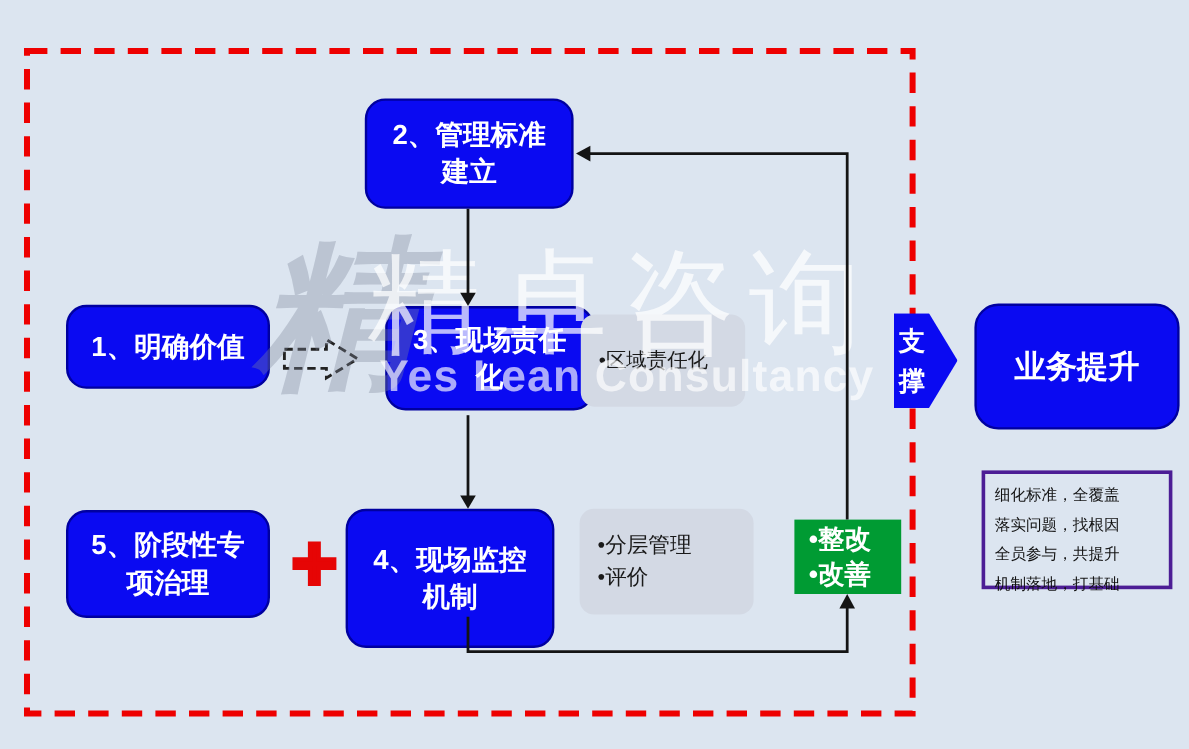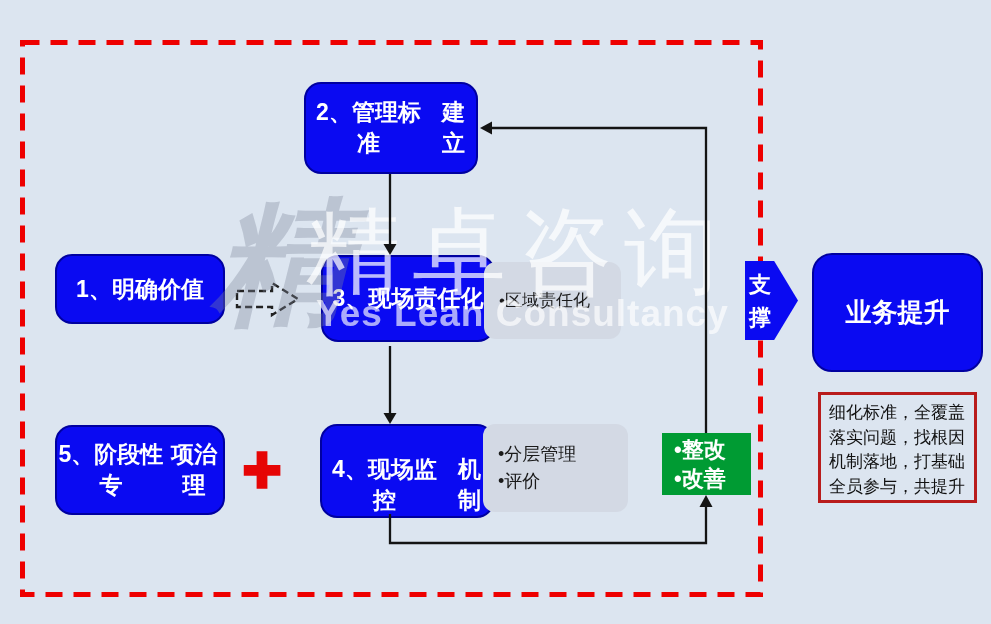--- a/index.html
+++ b/index.html
@@ -12,21 +12,21 @@
   .stage{position:relative;width:991px;height:624px;background:#dce5f0;overflow:hidden;}
   .layer{position:absolute;left:0;top:0;pointer-events:none;}
 
   
   .bbox{
     position:absolute;
     background:#0a0af2;
     border:2px solid #0000a0;
     border-radius:17px;
     color:#fff;font-weight:bold;font-size:23px;line-height:31px;
-    display:flex;justify-content:center;align-items:center;
+    display:flex;flex-direction:column;justify-content:center;align-items:center;
     text-align:center;box-sizing:border-box;
     z-index:2;
   }
   .bbox.result{border-radius:20px;font-size:26px;line-height:37px;}
 
   
   .gpanel{
     position:absolute;background:#d3d9e4;border-radius:12px;
     color:#1a1a1a;font-size:17px;line-height:27px;
     display:flex;flex-direction:column;justify-content:center;
@@ -54,23 +54,23 @@
   
   .plus{
     position:absolute;left:228px;top:432px;width:68px;height:74px;
     color:#e60505;font-size:66px;font-weight:900;
     -webkit-text-stroke:3.5px #e60505;
     display:flex;align-items:center;justify-content:center;z-index:2;
   }
 
   
   .note{
-    position:absolute;left:818px;top:392px;width:159px;height:111px;
-    border:3px solid #b91c1c;box-sizing:border-box;
-    color:#111;font-size:17px;line-height:24.5px;
+    position:absolute;left:818px;top:392px;width:159px;height:99px;
+    border:3px solid #4c1d95;box-sizing:border-box;
+    color:#111;font-size:13px;line-height:24.5px;
     padding:6px 0 0 8px;z-index:2;background:transparent;
   }
 
   
   .wm{position:absolute;z-index:3;pointer-events:none;white-space:nowrap;}
   .wm-callig{
     left:212px;top:186px;
     font-family:"DejaVu Serif",serif;font-style:italic;font-weight:bold;
     font-size:136px;line-height:150px;color:rgba(125,135,155,0.35);
   }
@@ -118,49 +118,49 @@
     <div>•区域责任化</div>
   </div>
 
   <div class="bbox" style="left:55px;top:425px;width:170px;height:90px;">
     <div>5、阶段性专</div>
     <div>项治理</div>
   </div>
 
   <div class="plus">+</div>
 
-  <div class="bbox" style="left:320px;top:424px;width:174px;height:94px;align-items:flex-end;">
+  <div class="bbox" style="left:288px;top:424px;width:174px;height:116px;">
     <div>4、现场监控</div>
     <div>机制</div>
   </div>
 
   <div class="gpanel" style="left:483px;top:424px;width:145px;height:88px;font-size:18px;">
     <div>•分层管理</div>
     <div>•评价</div>
   </div>
 
   <div class="green" style="left:662px;top:433px;width:89px;height:62px;">
     <div>•整改</div>
     <div>•改善</div>
   </div>
 
   <div class="pent">
     <div>支</div>
     <div>撑</div>
   </div>
 
-  <div class="bbox result" style="left:812px;top:253px;width:171px;height:119px;">
+  <div class="bbox result" style="left:812px;top:253px;width:171px;height:105px;">
     <div>业务提升</div>
   </div>
 
   <div class="note">
     <div>细化标准，全覆盖</div>
     <div>落实问题，找根因</div>
+    <div>全员参与，共提升</div>
     <div>机制落地，打基础</div>
-    <div>全员参与，共提升</div>
   </div>
 
   <div class="wm wm-callig">精</div>
   <div class="wm wm-cn">精卓咨询</div>
   <div class="wm wm-en">Yes Lean Consultancy</div>
 
   <svg class="layer" width="991" height="624" style="z-index:4">
     <g stroke="#141414" stroke-width="2.3" fill="none">
       <path d="M390,174 L390,245"></path>
       <path d="M390,346 L390,414"></path>

